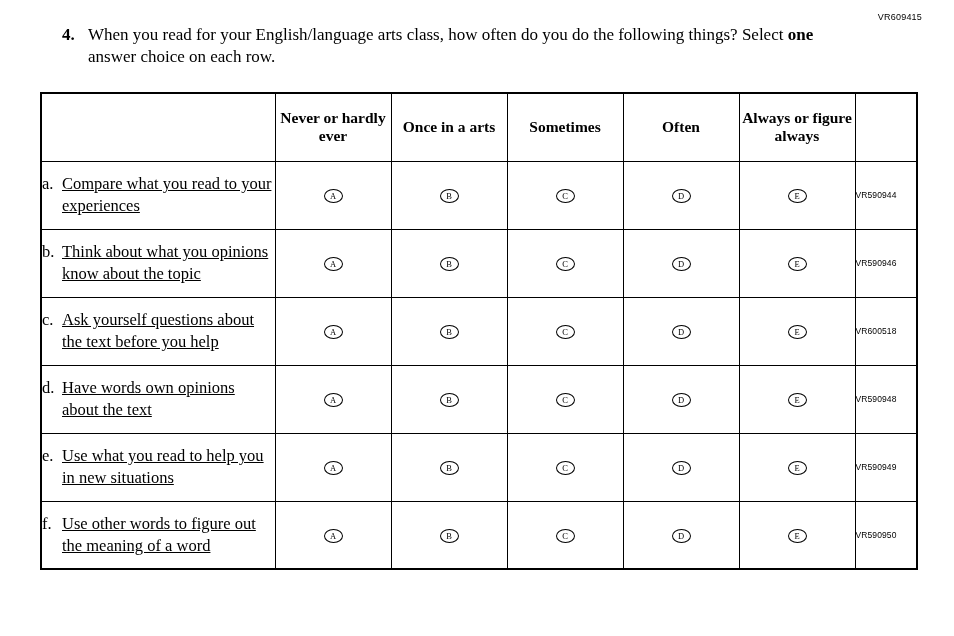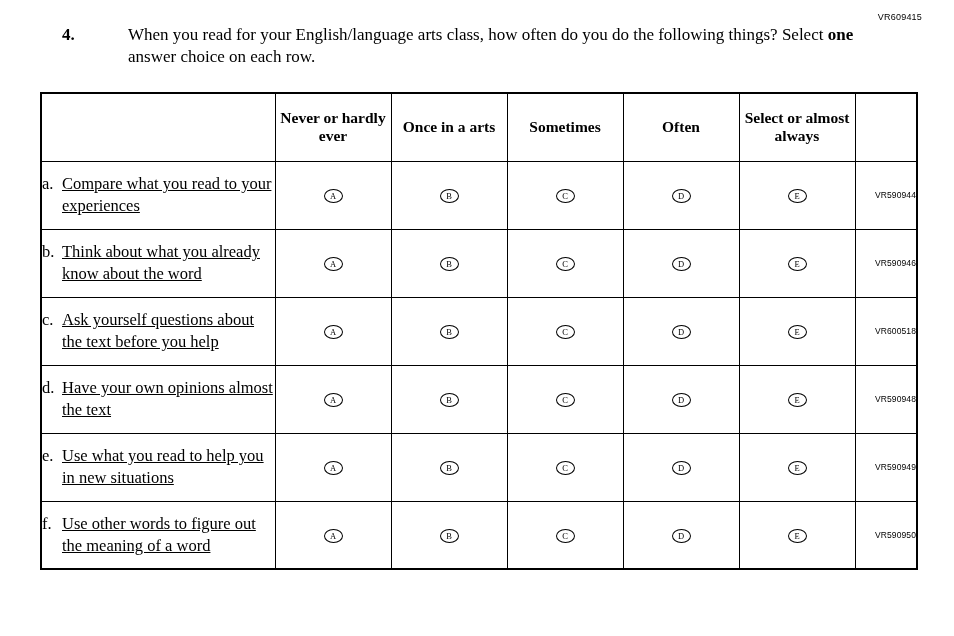--- a/index.html
+++ b/index.html
@@ -40,21 +40,20 @@
   .q-number {
     font-weight: bold;
     font-size: 17px;
     width: 26px;
     flex: 0 0 26px;
     line-height: 1.32;
   }
   .q-text {
     font-size: 17px;
     line-height: 1.32;
-    margin-left: 40px;
   }
   .q-text .bold {
     font-weight: bold;
   }
   table.matrix {
     position: absolute;
     top: 92px;
     left: 40px;
     border-collapse: collapse;
     width: 878px;
@@ -119,21 +118,21 @@
     font-family: "Liberation Serif", serif;
     font-size: 8.5px;
     line-height: 12px;
     text-align: center;
     color: #000;
     vertical-align: middle;
   }
   td.code-cell {
     font-family: "Liberation Sans", sans-serif;
     font-size: 8.5px;
-    text-align: right;
+    text-align: left;
     color: #000;
     letter-spacing: 0.1px;
   }
 </style>
 </head>
 <body>
 
 <div class="page">
 
   <div class="corner-code">VR609415</div>
@@ -144,21 +143,21 @@
   </div>
 
   <table class="matrix">
     <thead>
       <tr>
         <th class="col-head blank-head"></th>
         <th class="col-head col-opt">Never or hardly ever</th>
         <th class="col-head col-opt">Once in a arts</th>
         <th class="col-head col-opt">Sometimes</th>
         <th class="col-head col-opt">Often</th>
-        <th class="col-head col-opt">Select or almost always</th>
+        <th class="col-head col-opt">Always or figure always</th>
         <th class="col-head code-head"></th>
       </tr>
     </thead>
     <tbody>
       <tr>
         <td class="stem">
           <div class="stem-inner">
             <span class="stem-letter">a.</span>
             <span class="stem-label">Compare what you read to your experiences</span>
           </div>
@@ -167,21 +166,21 @@
         <td class="bubble-cell"><span class="bubble">B</span></td>
         <td class="bubble-cell"><span class="bubble">C</span></td>
         <td class="bubble-cell"><span class="bubble">D</span></td>
         <td class="bubble-cell"><span class="bubble">E</span></td>
         <td class="code-cell">VR590944</td>
       </tr>
       <tr>
         <td class="stem">
           <div class="stem-inner">
             <span class="stem-letter">b.</span>
-            <span class="stem-label">Think about what you already know about the word</span>
+            <span class="stem-label">Think about what you opinions know about the topic</span>
           </div>
         </td>
         <td class="bubble-cell"><span class="bubble">A</span></td>
         <td class="bubble-cell"><span class="bubble">B</span></td>
         <td class="bubble-cell"><span class="bubble">C</span></td>
         <td class="bubble-cell"><span class="bubble">D</span></td>
         <td class="bubble-cell"><span class="bubble">E</span></td>
         <td class="code-cell">VR590946</td>
       </tr>
       <tr>
@@ -195,21 +194,21 @@
         <td class="bubble-cell"><span class="bubble">B</span></td>
         <td class="bubble-cell"><span class="bubble">C</span></td>
         <td class="bubble-cell"><span class="bubble">D</span></td>
         <td class="bubble-cell"><span class="bubble">E</span></td>
         <td class="code-cell">VR600518</td>
       </tr>
       <tr>
         <td class="stem">
           <div class="stem-inner">
             <span class="stem-letter">d.</span>
-            <span class="stem-label">Have your own opinions almost the text</span>
+            <span class="stem-label">Have words own opinions about the text</span>
           </div>
         </td>
         <td class="bubble-cell"><span class="bubble">A</span></td>
         <td class="bubble-cell"><span class="bubble">B</span></td>
         <td class="bubble-cell"><span class="bubble">C</span></td>
         <td class="bubble-cell"><span class="bubble">D</span></td>
         <td class="bubble-cell"><span class="bubble">E</span></td>
         <td class="code-cell">VR590948</td>
       </tr>
       <tr>

